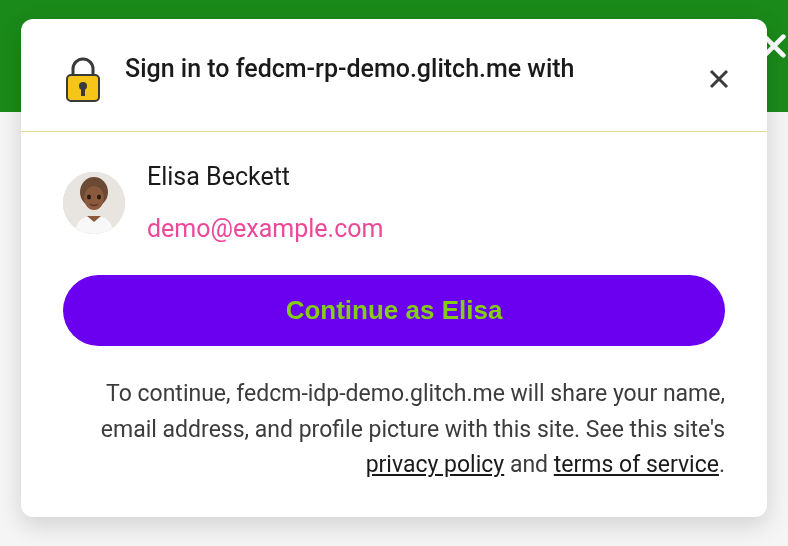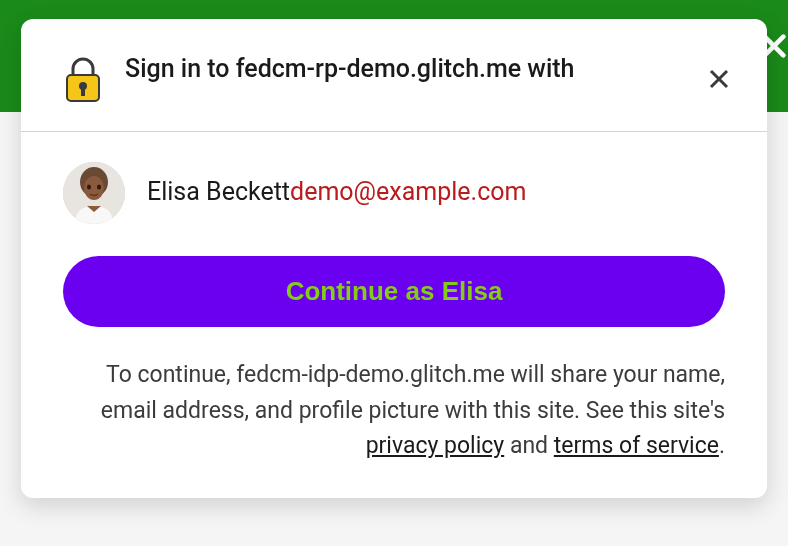--- a/index.html
+++ b/index.html
@@ -90,32 +90,33 @@
       overflow: hidden;
       background: #d0d0d0;
     }
     .avatar svg {
       width: 100%;
       height: 100%;
       display: block;
     }
     .account-info {
       display: flex;
-      flex-direction: row;
+      flex-direction: column;
+      gap: 19px;
     }
     .account-name {
       font-size: 25px;
       font-weight: 400;
       color: #1a1a1a;
       margin-bottom: 4px;
     }
     .account-email {
       font-size: 25px;
       font-weight: 400;
-      color: #b91c1c;
+      color: #ec4899;
     }
     .continue-btn {
       display: block;
       width: calc(100% - 84px);
       margin: 4px 42px 0 42px;
       background: #6a00ef;
       color: #84cc16;
       border: none;
       border-radius: 36px;
       padding: 20px 0;

